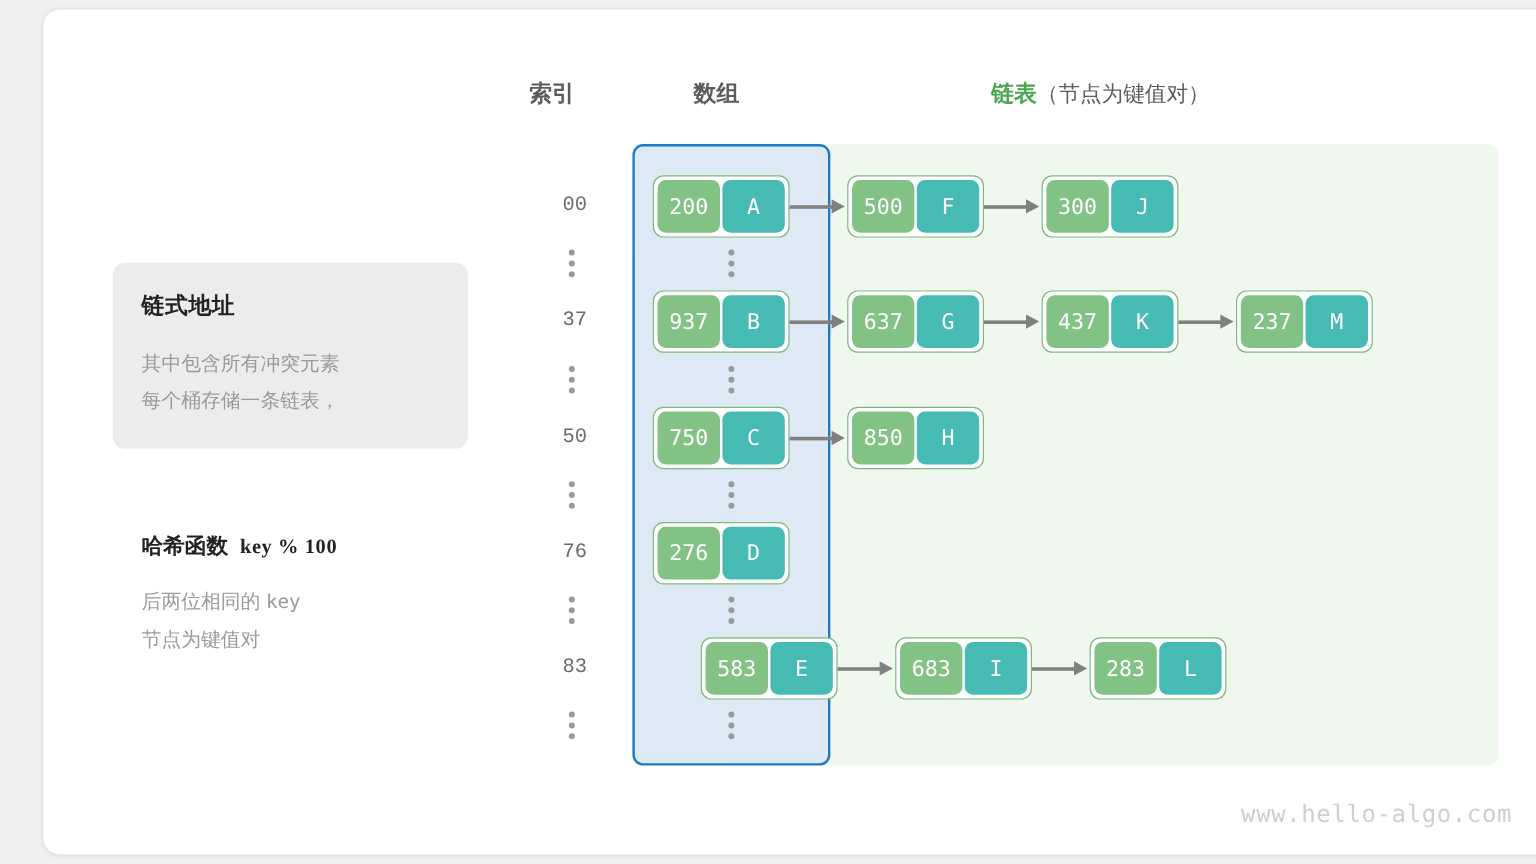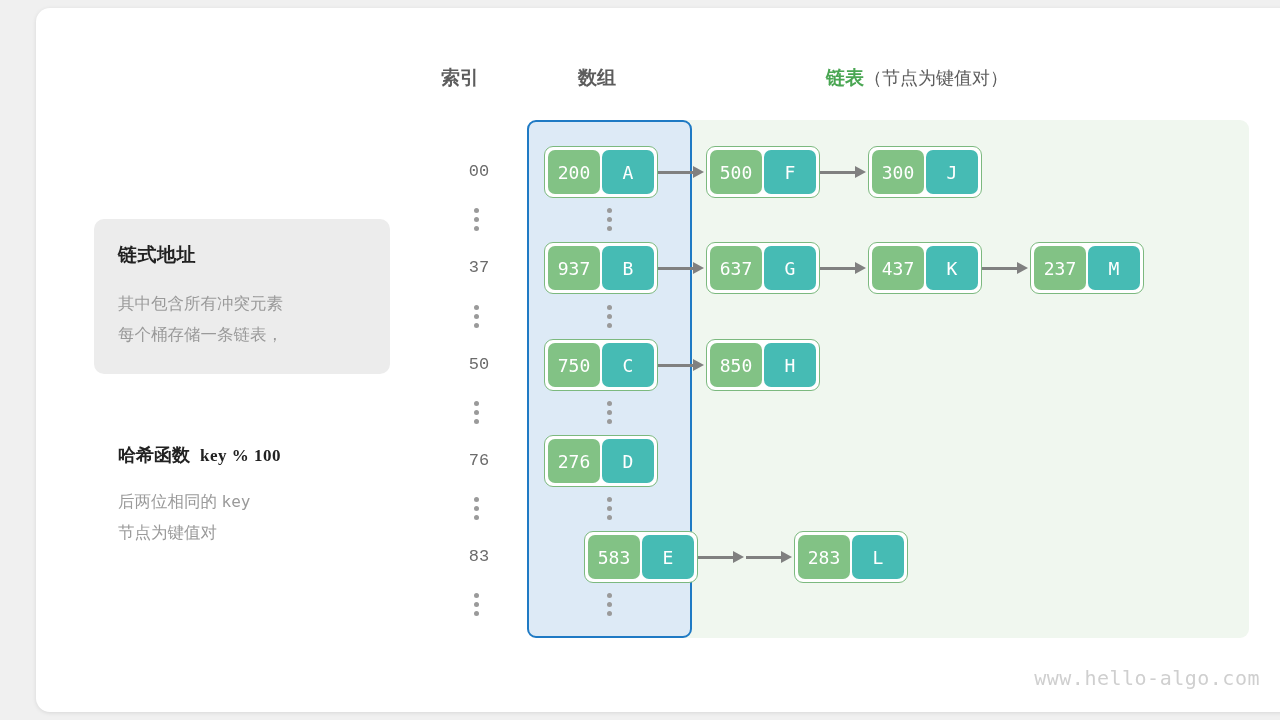--- a/index.html
+++ b/index.html
@@ -333,20 +333,24 @@
       <div class="index-label" style="top: 521px;">83</div>
       <div class="chain" style="left: 508px; top: 523px; padding-left: 40px;">
         <div class="node">
           <div class="key">583</div>
           <div class="val">E</div>
         </div>
         <div class="arrow">
           <div class="shaft"></div>
           <div class="head"></div>
         </div>
+        <div class="node">
+          <div class="key">683</div>
+          <div class="val">I</div>
+        </div>
         <div class="arrow">
           <div class="shaft"></div>
           <div class="head"></div>
         </div>
         <div class="node">
           <div class="key">283</div>
           <div class="val">L</div>
         </div>
       </div>
       <div class="dots" style="left: 435px; top: 200px;">

